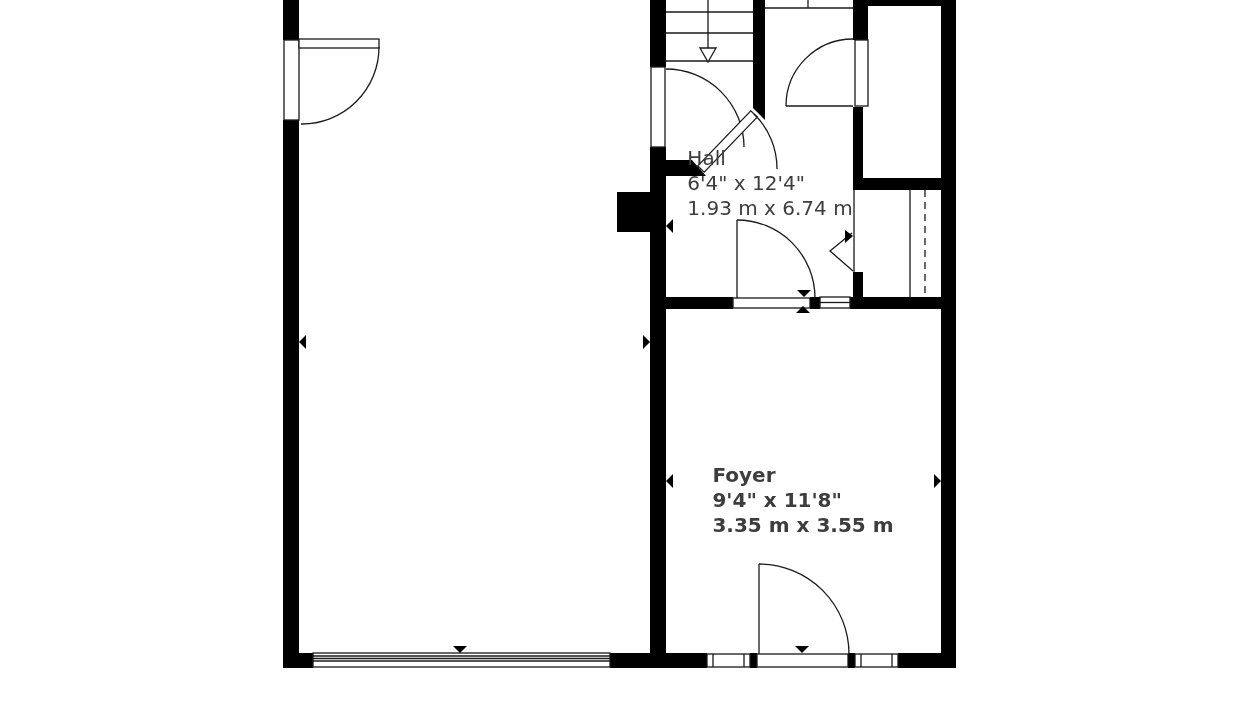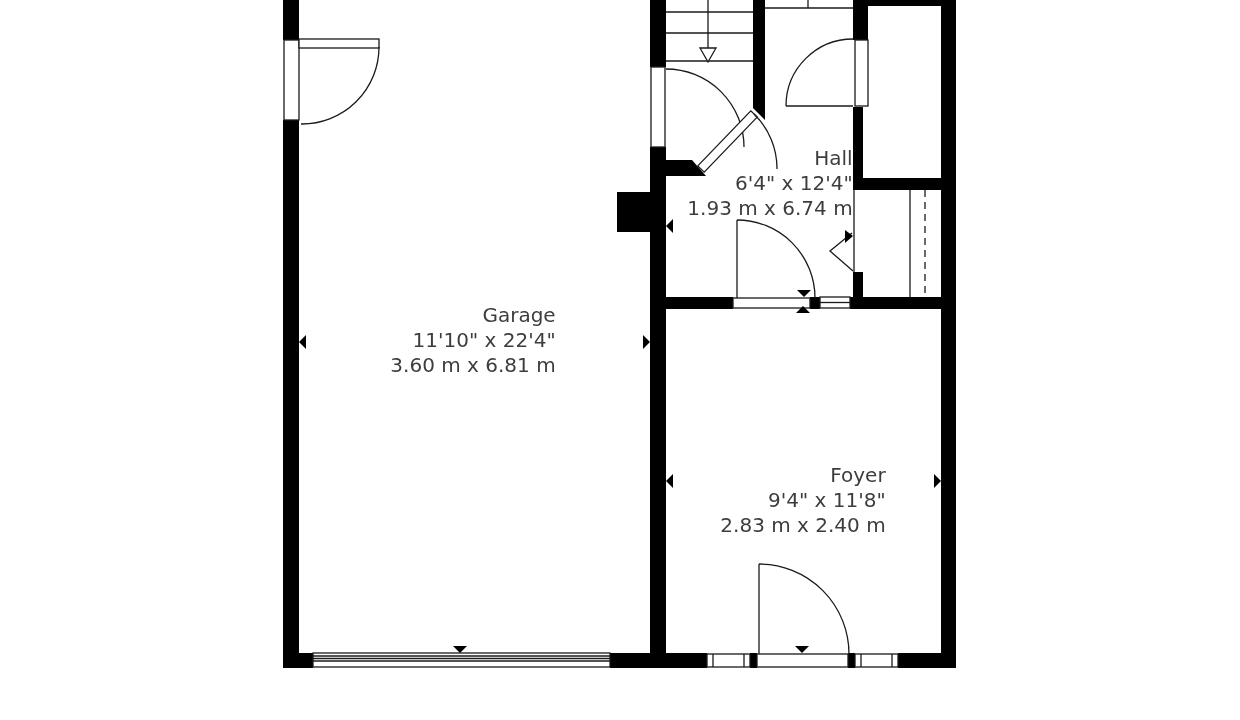--- a/index.html
+++ b/index.html
@@ -1,19 +1,19 @@
 <!DOCTYPE html>
 <html><head>
 <meta charset="utf-8">
 <style>
   html,body{margin:0;padding:0;background:#ffffff;}
   #plan{position:relative;width:1240px;height:720px;background:#ffffff;overflow:hidden;
         font-family:"DejaVu Sans","Liberation Sans",sans-serif;}
   #plan svg{position:absolute;left:0;top:0;}
-  .room-label{position:absolute;transform:translateX(-50%);text-align:right;
+  .room-label{position:absolute;transform:translateX(-50%);text-align:left;
               color:#3d3d3d;font-size:20px;line-height:25px;white-space:nowrap;}
 </style>
 </head>
 <body>
 
 <div id="plan">
 
   <svg width="1240" height="720" viewBox="0 0 1240 720">
 
     <g fill="#000000" stroke="none">
@@ -124,31 +124,26 @@
       <polygon points="673,219 673,233 666,226"></polygon>
       <polygon points="845,230 845,243 853,236"></polygon>
       <polygon points="797,290 811,290 804,297"></polygon>
       <polygon points="796,313 810,313 803,306"></polygon>
       <polygon points="673,474 673,488 666,481"></polygon>
       <polygon points="934,474 934,488 941,481"></polygon>
       <polygon points="795,646 809,646 802,653"></polygon>
     </g>
   </svg>
 
-  <div class="room-label" style="left:473px;top:303px;">
-    <div>Garage</div>
-    <div>11'10" x 22'4"</div>
-    <div>3.60 m x 6.81 m</div>
-  </div>
 
   <div class="room-label" style="left:770px;top:146px;">
     <div>Hall</div>
     <div>6'4" x 12'4"</div>
     <div>1.93 m x 6.74 m</div>
   </div>
 
-  <div class="room-label" style="left:803px;top:463px;">
+  <div class="room-label" style="left:803px;top:463px;font-weight:bold;">
     <div>Foyer</div>
     <div>9'4" x 11'8"</div>
-    <div>2.83 m x 2.40 m</div>
+    <div>3.35 m x 3.55 m</div>
   </div>
 
 </div>
 
 </body></html>

